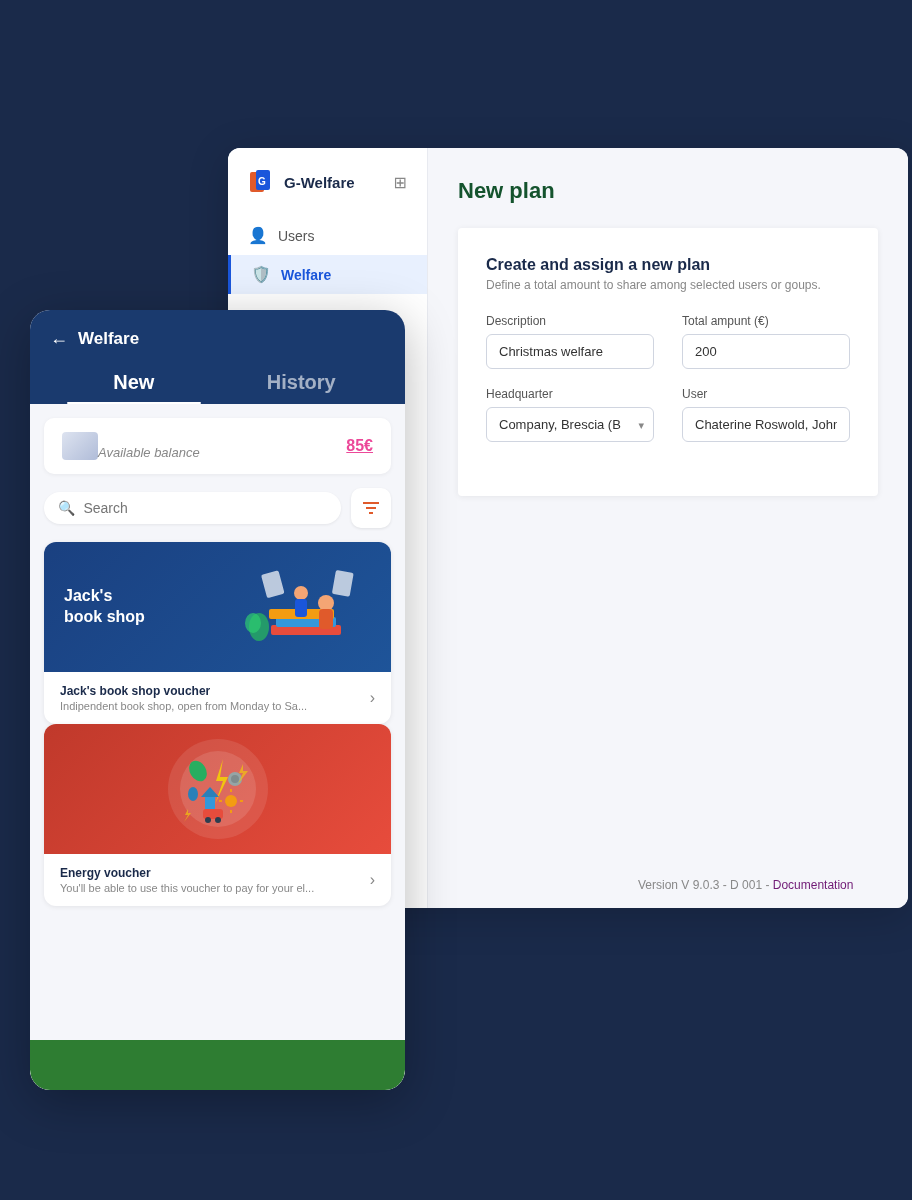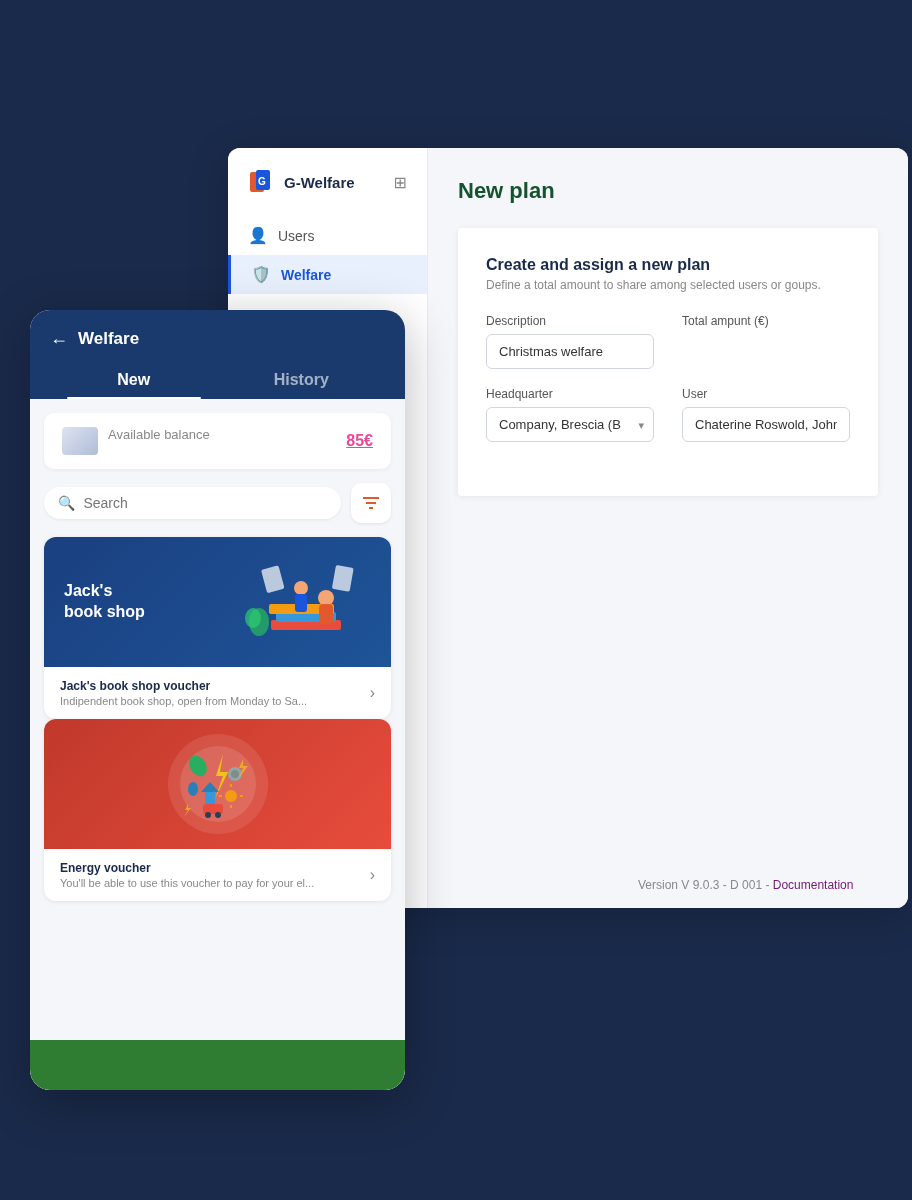--- a/index.html
+++ b/index.html
@@ -227,21 +227,21 @@
 
     .mobile-tabs {
       display: flex;
       margin-top: 12px;
     }
 
     .mobile-tab {
       flex: 1;
       text-align: center;
       padding: 10px 0;
-      font-size: 16px;
+      font-size: 20px;
       font-weight: 600;
       color: rgba(255,255,255,0.6);
       cursor: pointer;
       position: relative;
     }
 
     .mobile-tab.active {
       color: #fff;
     }
 
@@ -271,22 +271,22 @@
       padding: 14px 18px;
       display: flex;
       align-items: center;
       justify-content: space-between;
       margin-bottom: 14px;
       box-shadow: 0 1px 4px rgba(0,0,0,0.06);
     }
 
     .balance-label-row {
       display: flex;
-      align-items: flex-start;
-      gap: 10px;
+      align-items: flex-end;
+      font-style: italic;
     }
 
     .balance-icon-box {
       width: 36px;
       height: 28px;
       background: linear-gradient(135deg, #dde3f0, #b0bcd8);
       border-radius: 4px;
     }
 
     .balance-label {
@@ -461,20 +461,21 @@
       <div class="form-card-title">Create and assign a new plan</div>
       <div class="form-card-subtitle">Define a total amount to share among selected users or goups.</div>
 
       <div class="form-row">
         <div class="form-group">
           <label class="form-label">Description</label>
           <input class="form-input" value="Christmas welfare" style="">
         </div>
         <div class="form-group">
           <label class="form-label">Total ampunt (€)</label>
+          <input class="form-input" value="200" style="">
         </div>
       </div>
 
       <div class="form-row">
         <div class="form-group">
           <label class="form-label">Headquarter</label>
           <div class="form-select-wrapper">
             <select class="form-select">
               <option>Company, Brescia (BS)</option>
             </select>

